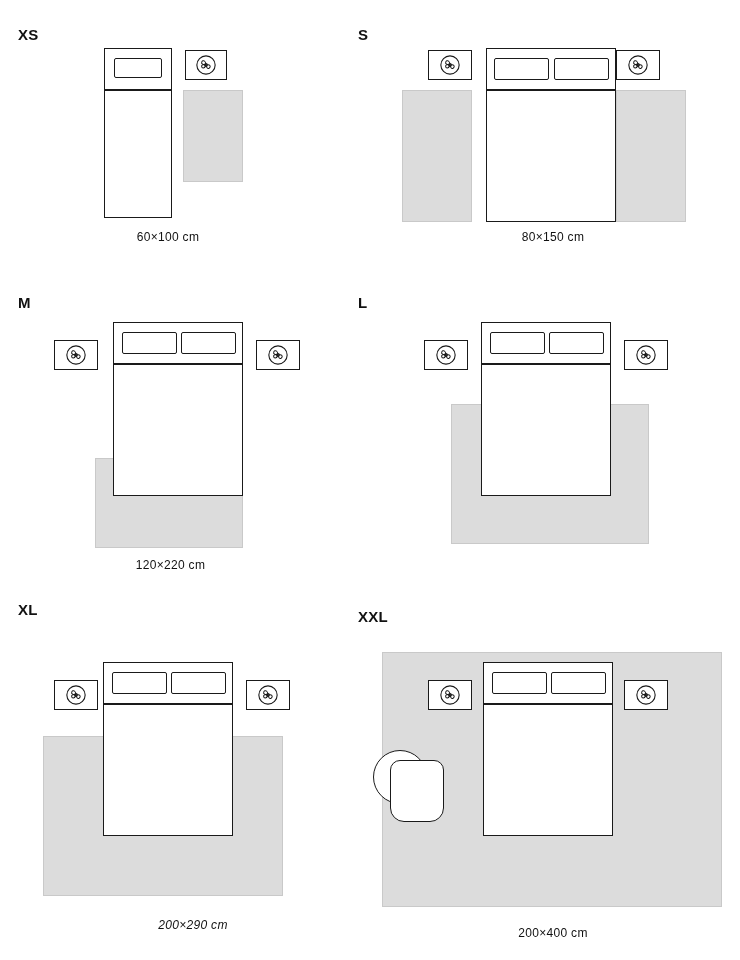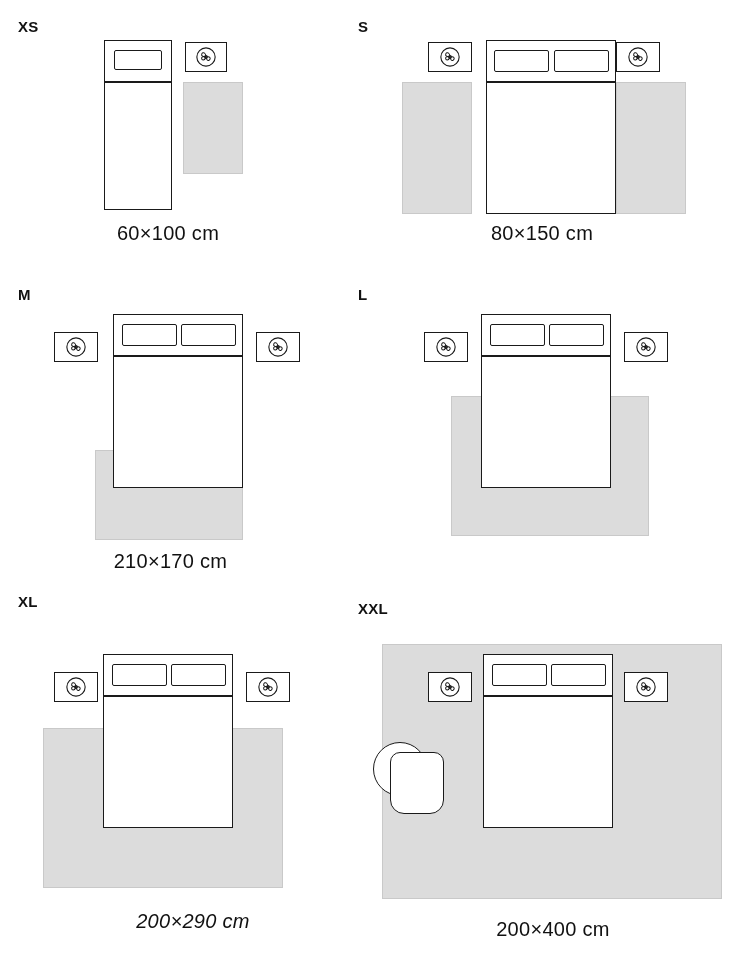--- a/index.html
+++ b/index.html
@@ -16,29 +16,30 @@
     overflow: hidden;
   }
   .grid {
     position: absolute;
     left: 0; top: 0;
     width: 740px;
     height: 960px;
   }
   .cell {
     position: absolute;
+    margin-top: 8px;
   }
   .size-label {
     font-size: 15px;
     font-weight: bold;
     letter-spacing: 0.2px;
     color: #111111;
   }
   .caption {
-    font-size: 20px;
+    font-size: 12px;
     color: #111111;
     text-align: center;
     letter-spacing: 0.3px;
   }
   .stage {
     position: relative;
   }
   
   .rug {
     position: absolute;
@@ -151,21 +152,21 @@
         <svg class="lamp-icon" viewBox="0 0 24 24">
           <circle cx="12" cy="12" r="10" fill="none" stroke="#1a1a1a" stroke-width="1.2"></circle>
           <path d="M12 12 C12 7, 8.5 6.2, 7.4 8.6 C6.4 10.8, 9 12, 12 12 Z" fill="none" stroke="#1a1a1a" stroke-width="1.1"></path>
           <path d="M12 12 C16.6 10.6, 17.6 13.6, 15.6 15.4 C13.8 17, 12.6 14.6, 12 12 Z" fill="none" stroke="#1a1a1a" stroke-width="1.1"></path>
           <path d="M12 12 C10.4 16.6, 7.4 15.8, 7.2 13.4 C7.05 11.5, 9.6 11.2, 12 12 Z" fill="none" stroke="#1a1a1a" stroke-width="1.1"></path>
           <circle cx="12" cy="12" r="1.5" fill="none" stroke="#1a1a1a" stroke-width="1.1"></circle>
         </svg>
       </div>
     </div>
 
-    <div class="caption" style="position:absolute; left:24px; top:212px; width:320px;">80×150 cm</div>
+    <div class="caption" style="position:absolute; left:35px; top:212px; width:320px;">80×150 cm</div>
   </div>
 
   <div class="cell" style="left:18px; top:282px; width:330px; height:300px;">
     <div class="size-label" style="position:absolute; left:0; top:4px;">M</div>
 
     <div class="stage" style="position:absolute; left:0; top:16px; width:330px; height:240px;">
 
       <div class="rug" style="left:77px; top:152px; width:148px; height:90px;"></div>
 
       <div class="headboard" style="left:95px; top:16px; width:130px; height:42px;"></div>
@@ -186,21 +187,21 @@
         <svg class="lamp-icon" viewBox="0 0 24 24">
           <circle cx="12" cy="12" r="10" fill="none" stroke="#1a1a1a" stroke-width="1.2"></circle>
           <path d="M12 12 C12 7, 8.5 6.2, 7.4 8.6 C6.4 10.8, 9 12, 12 12 Z" fill="none" stroke="#1a1a1a" stroke-width="1.1"></path>
           <path d="M12 12 C16.6 10.6, 17.6 13.6, 15.6 15.4 C13.8 17, 12.6 14.6, 12 12 Z" fill="none" stroke="#1a1a1a" stroke-width="1.1"></path>
           <path d="M12 12 C10.4 16.6, 7.4 15.8, 7.2 13.4 C7.05 11.5, 9.6 11.2, 12 12 Z" fill="none" stroke="#1a1a1a" stroke-width="1.1"></path>
           <circle cx="12" cy="12" r="1.5" fill="none" stroke="#1a1a1a" stroke-width="1.1"></circle>
         </svg>
       </div>
     </div>
 
-    <div class="caption" style="position:absolute; left:0; top:268px; width:305px;">210×170 cm</div>
+    <div class="caption" style="position:absolute; left:0; top:268px; width:305px;">120×220 cm</div>
   </div>
 
   <div class="cell" style="left:358px; top:282px; width:365px; height:300px;">
     <div class="size-label" style="position:absolute; left:0; top:4px;">L</div>
 
     <div class="stage" style="position:absolute; left:0; top:16px; width:365px; height:240px;">
 
       <div class="rug" style="left:93px; top:98px; width:198px; height:140px;"></div>
 
       <div class="headboard" style="left:123px; top:16px; width:130px; height:42px;"></div>

